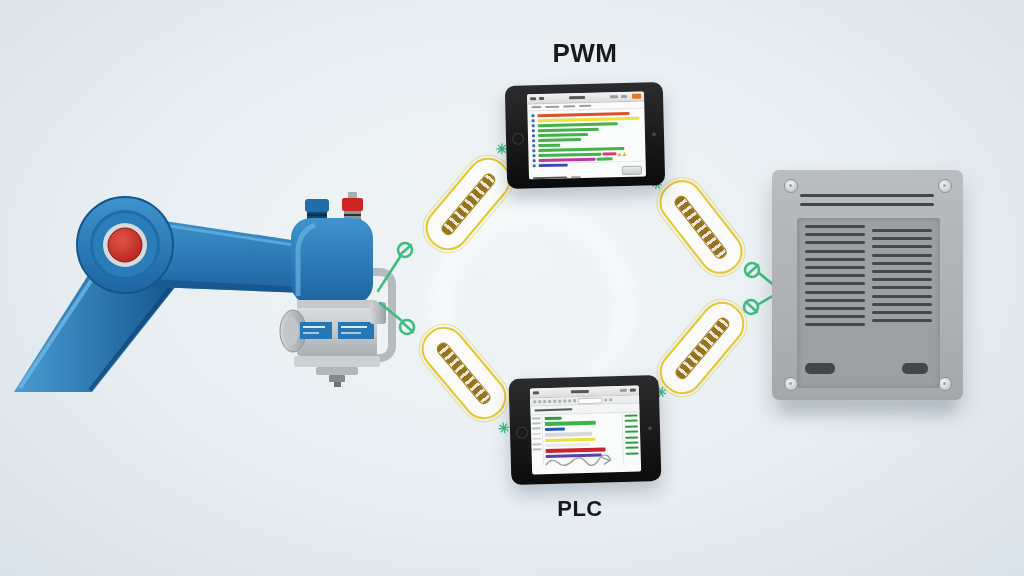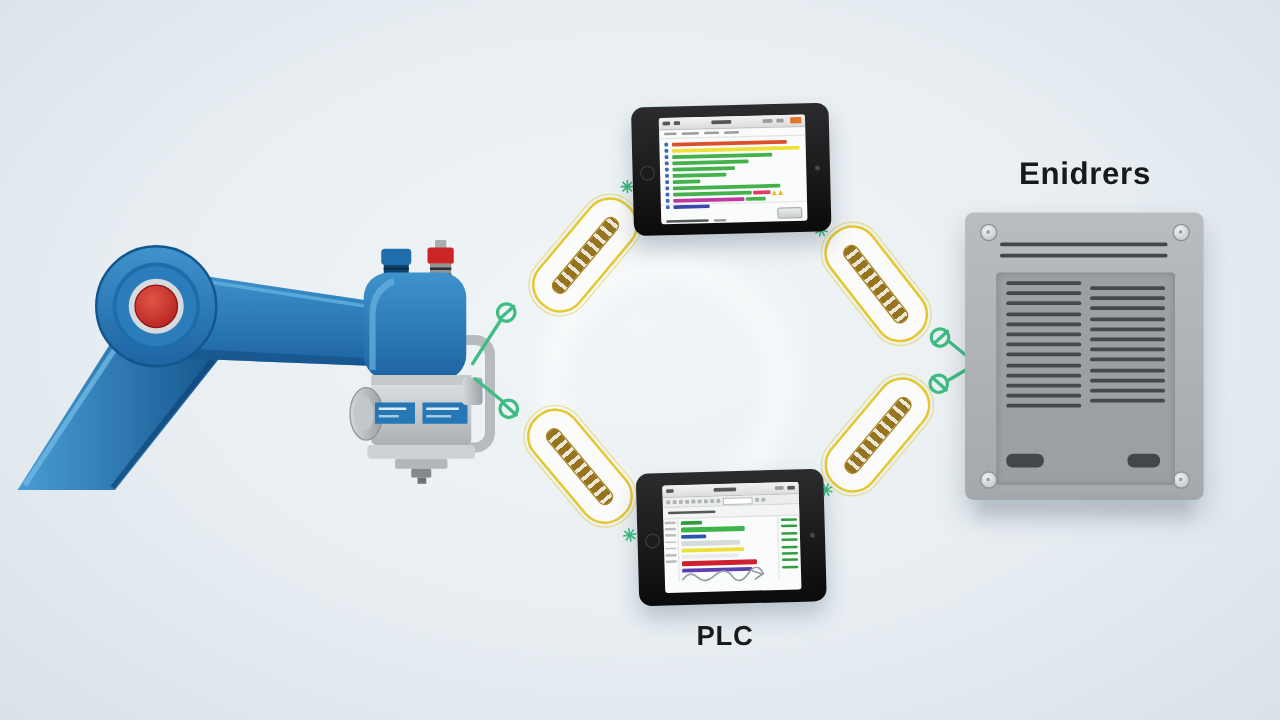--- a/index.html
+++ b/index.html
@@ -207,21 +207,21 @@
     </div>
   <div class="capsule cap4">
       <div class="chain"></div>
     </div>
 
   <span class="spark" style="left:496px;top:141px;">✳</span>
   <span class="spark" style="left:651px;top:176px;transform:rotate(15deg);">✳</span>
   <span class="spark" style="left:498px;top:420px;transform:rotate(-10deg);">✳</span>
   <span class="spark" style="left:655px;top:384px;transform:rotate(20deg);">✳</span>
 
-  <div class="big-label lbl-drive">Enidrers</div>
+  <div class="big-label lbl-pwm">PWM</div>
   <div class="big-label lbl-plc">PLC</div>
 
   <div class="tablet tab-top">
     <div class="home-btn"></div>
     <div class="cam-dot"></div>
     <div class="screen">
       <div class="s-toolbar">
         <span class="dash dark" style="width:6px"></span>
           <span class="dash dark" style="width:5px"></span>
         <span class="sp"></span>

